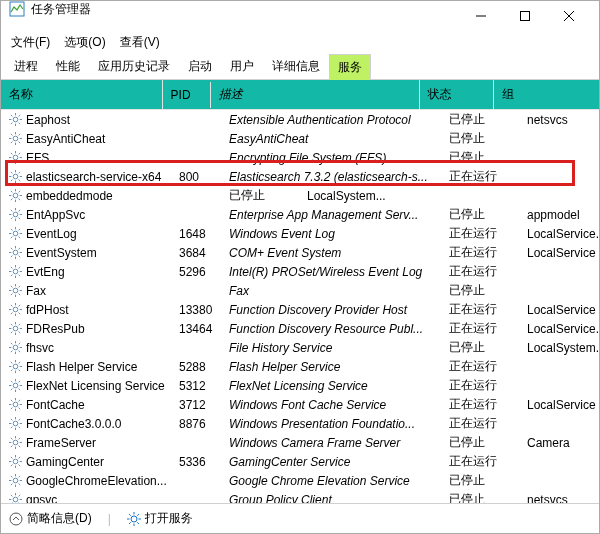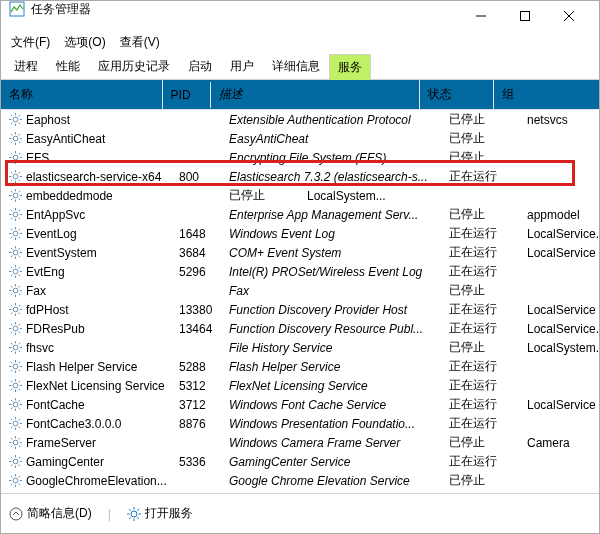--- a/index.html
+++ b/index.html
@@ -10,21 +10,21 @@
   .titlebar .spacer { flex:1; }
   .win-btn { width:44px; height:30px; display:flex; align-items:center; justify-content:center; }
 
   .menubar { height:22px; display:flex; align-items:center; padding:0 4px; gap:2px; }
   .menu-item { padding:2px 6px; }
 
   .tabsrow { display:flex; align-items:flex-end; border-bottom:1px solid #d0d0d0; padding:0 4px; }
   .tab { padding:4px 8px; border:1px solid transparent; border-bottom:none; }
   .tab.active { border-color:#d0d0d0; background:#bef264; position:relative; top:1px; }
 
-  .header-row { display:flex; align-items:center; border-bottom:1px solid #e3e3e3; background:#0369a1; }
+  .header-row { display:flex; align-items:center; border-bottom:1px solid #e3e3e3; background:#14b8a6; }
   .header-cell { padding:6px 8px 6px 8px; white-space:nowrap; overflow:hidden; text-overflow:ellipsis; }
   .header-cell:not(:last-child) { border-right:1px solid #e3e3e3; }
 
   .listbox { width:100%; flex:1; overflow:auto;}
   .listbox::-webkit-scrollbar { width:16px; height:16px; }
   .listbox::-webkit-scrollbar-track { background:#f0f0f0; }
   .listbox::-webkit-scrollbar-thumb { background:#c0c0c0; }
 
   .listpad { width:700px; }
 
@@ -34,21 +34,21 @@
 
   .c-name { width:170px; }
   .c-pid  { width:50px; text-align:left; }
   .c-desc { width:220px;font-style:italic; }
   .c-stat { width:78px; }
   .c-grp  { width:110px; }
 
   .highlight-box { position:absolute; border:3px solid #d9201e; pointer-events:none; }
   .rel { position:relative; }
 
-  .statusbar { height:40px; border-top:1px solid #d0d0d0; display:flex; align-items:center; padding:0 8px; gap:16px; }
+  .statusbar { height:30px; border-top:1px solid #d0d0d0; display:flex; align-items:center; padding:0 8px; gap:16px; }
   .expand { display:flex; align-items:center; gap:4px; color:#222; }
   .link { color:#1a74c8; display:flex; align-items:center; gap:4px; }
   .sep { color:#bbb; }
 
   svg { display:block; }
 </style>
 </head>
 <body>
 
 <div class="titlebar">

